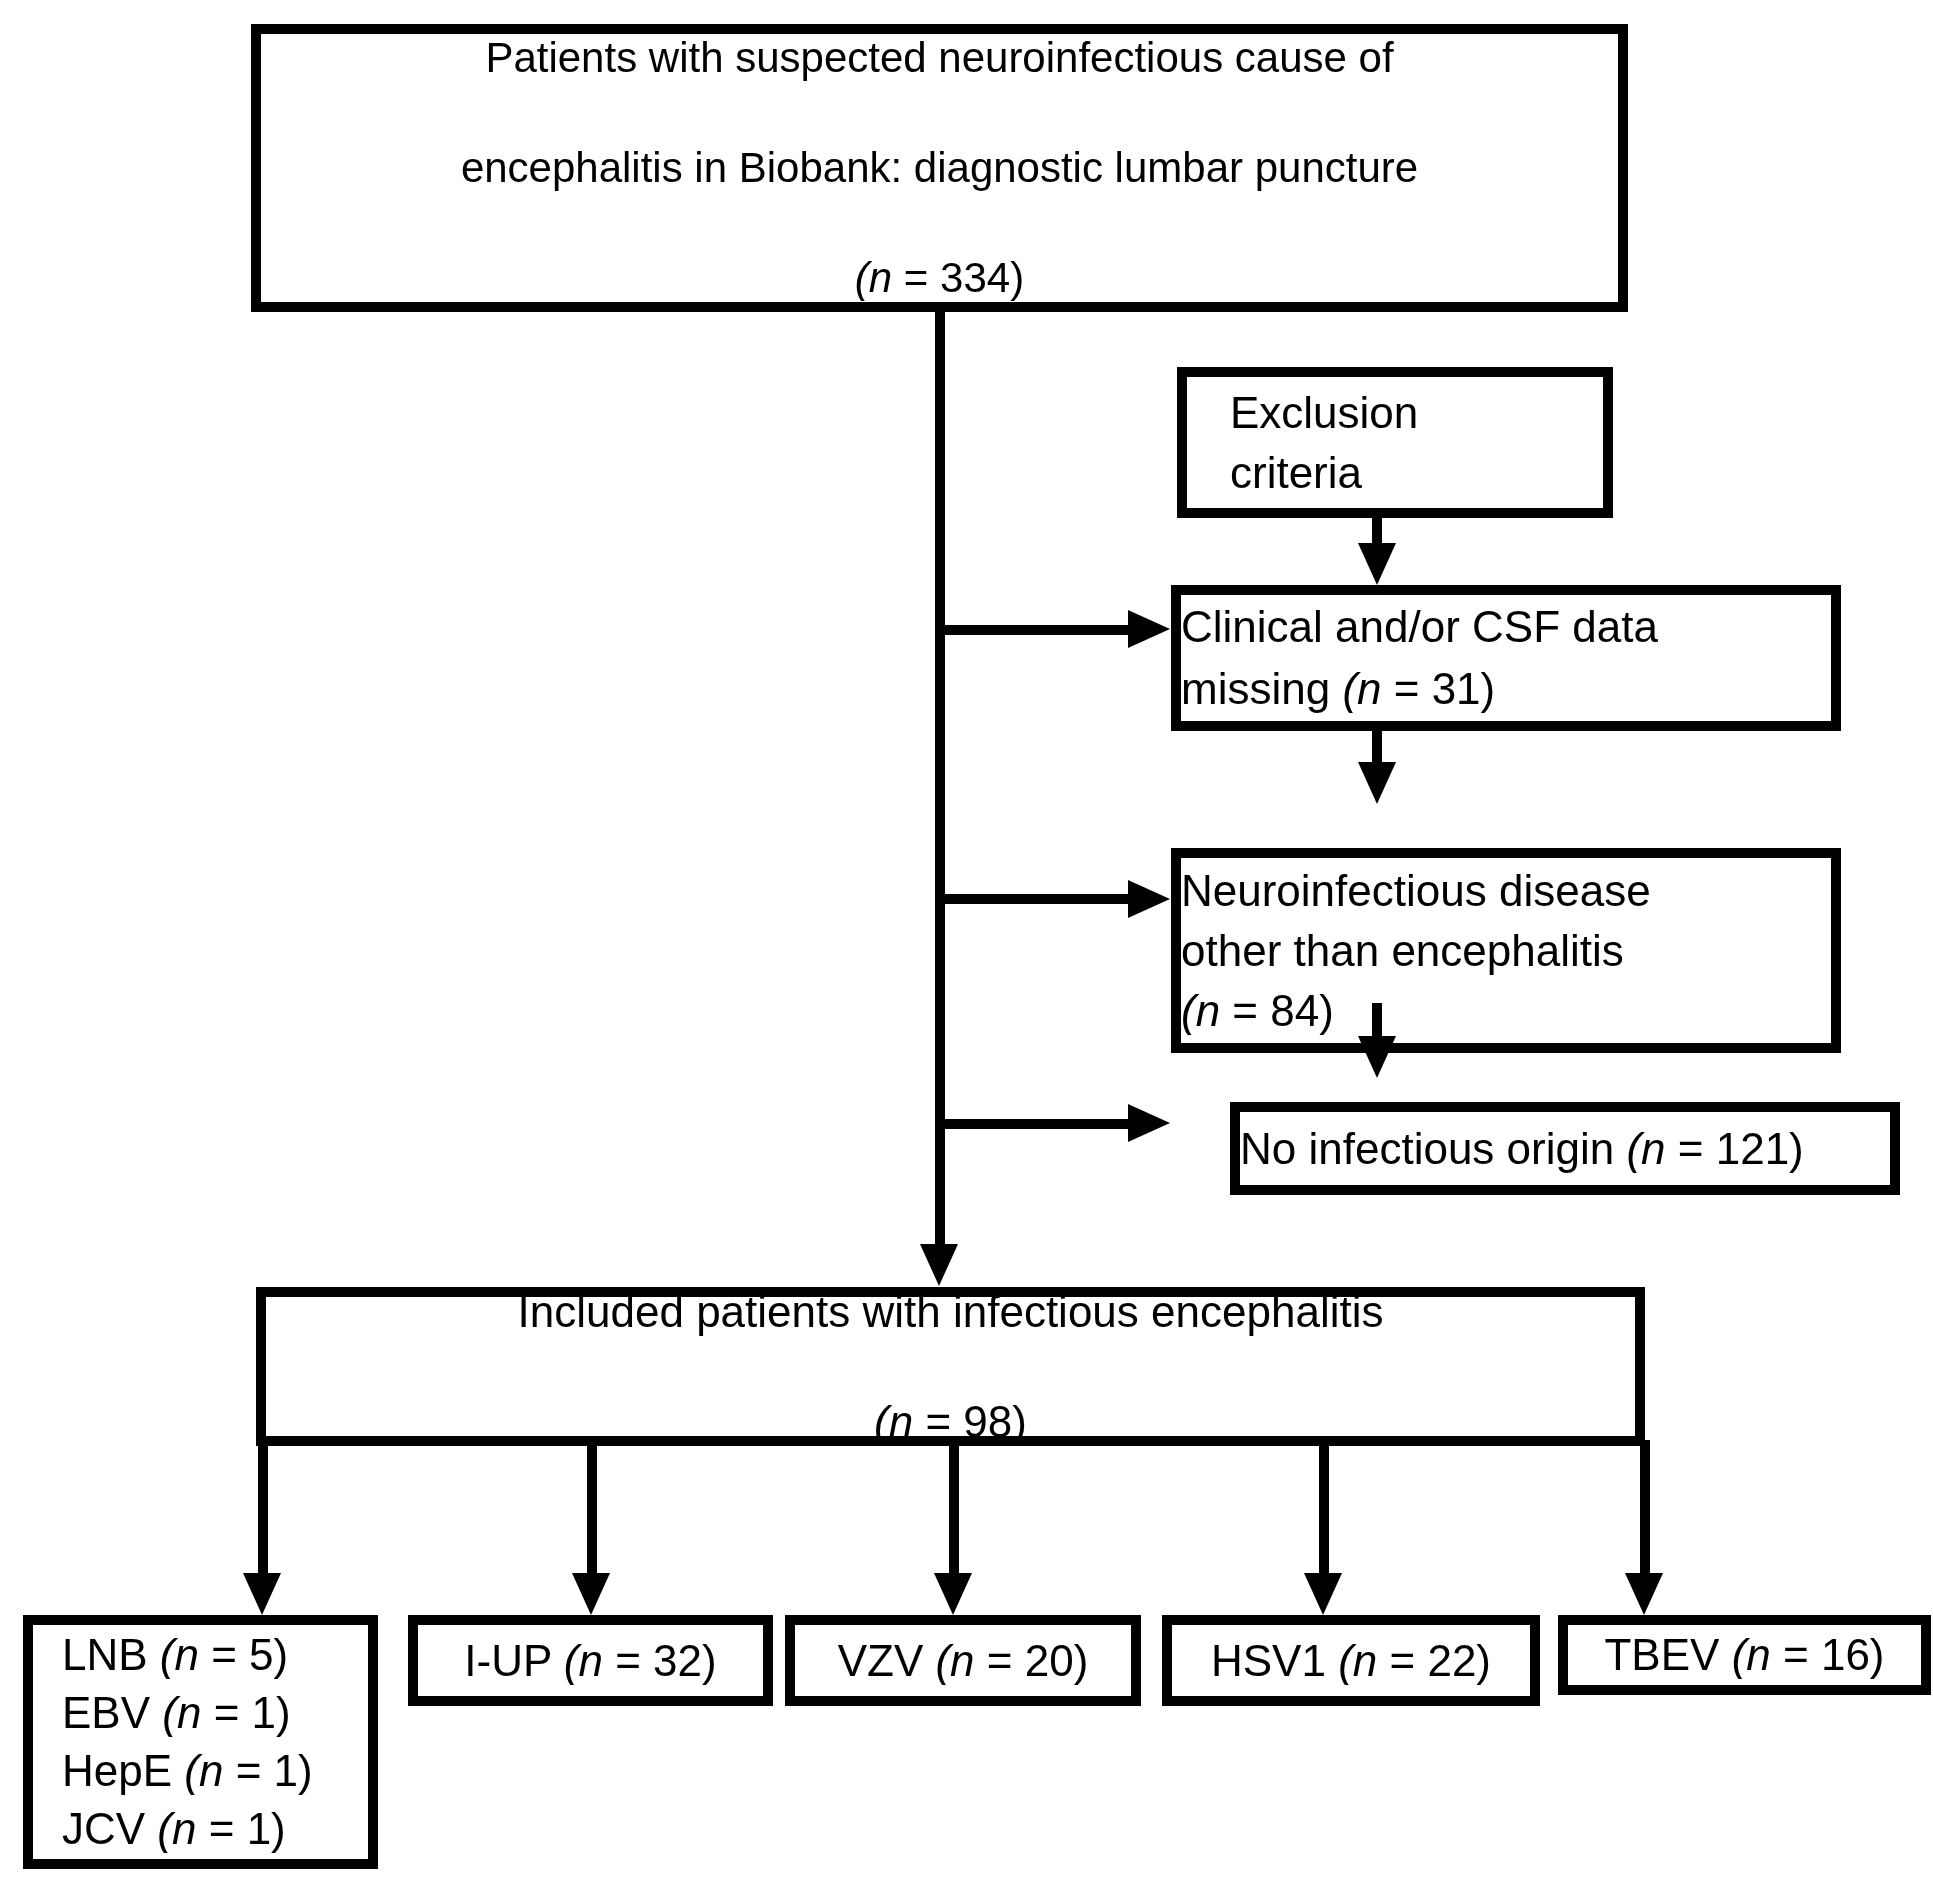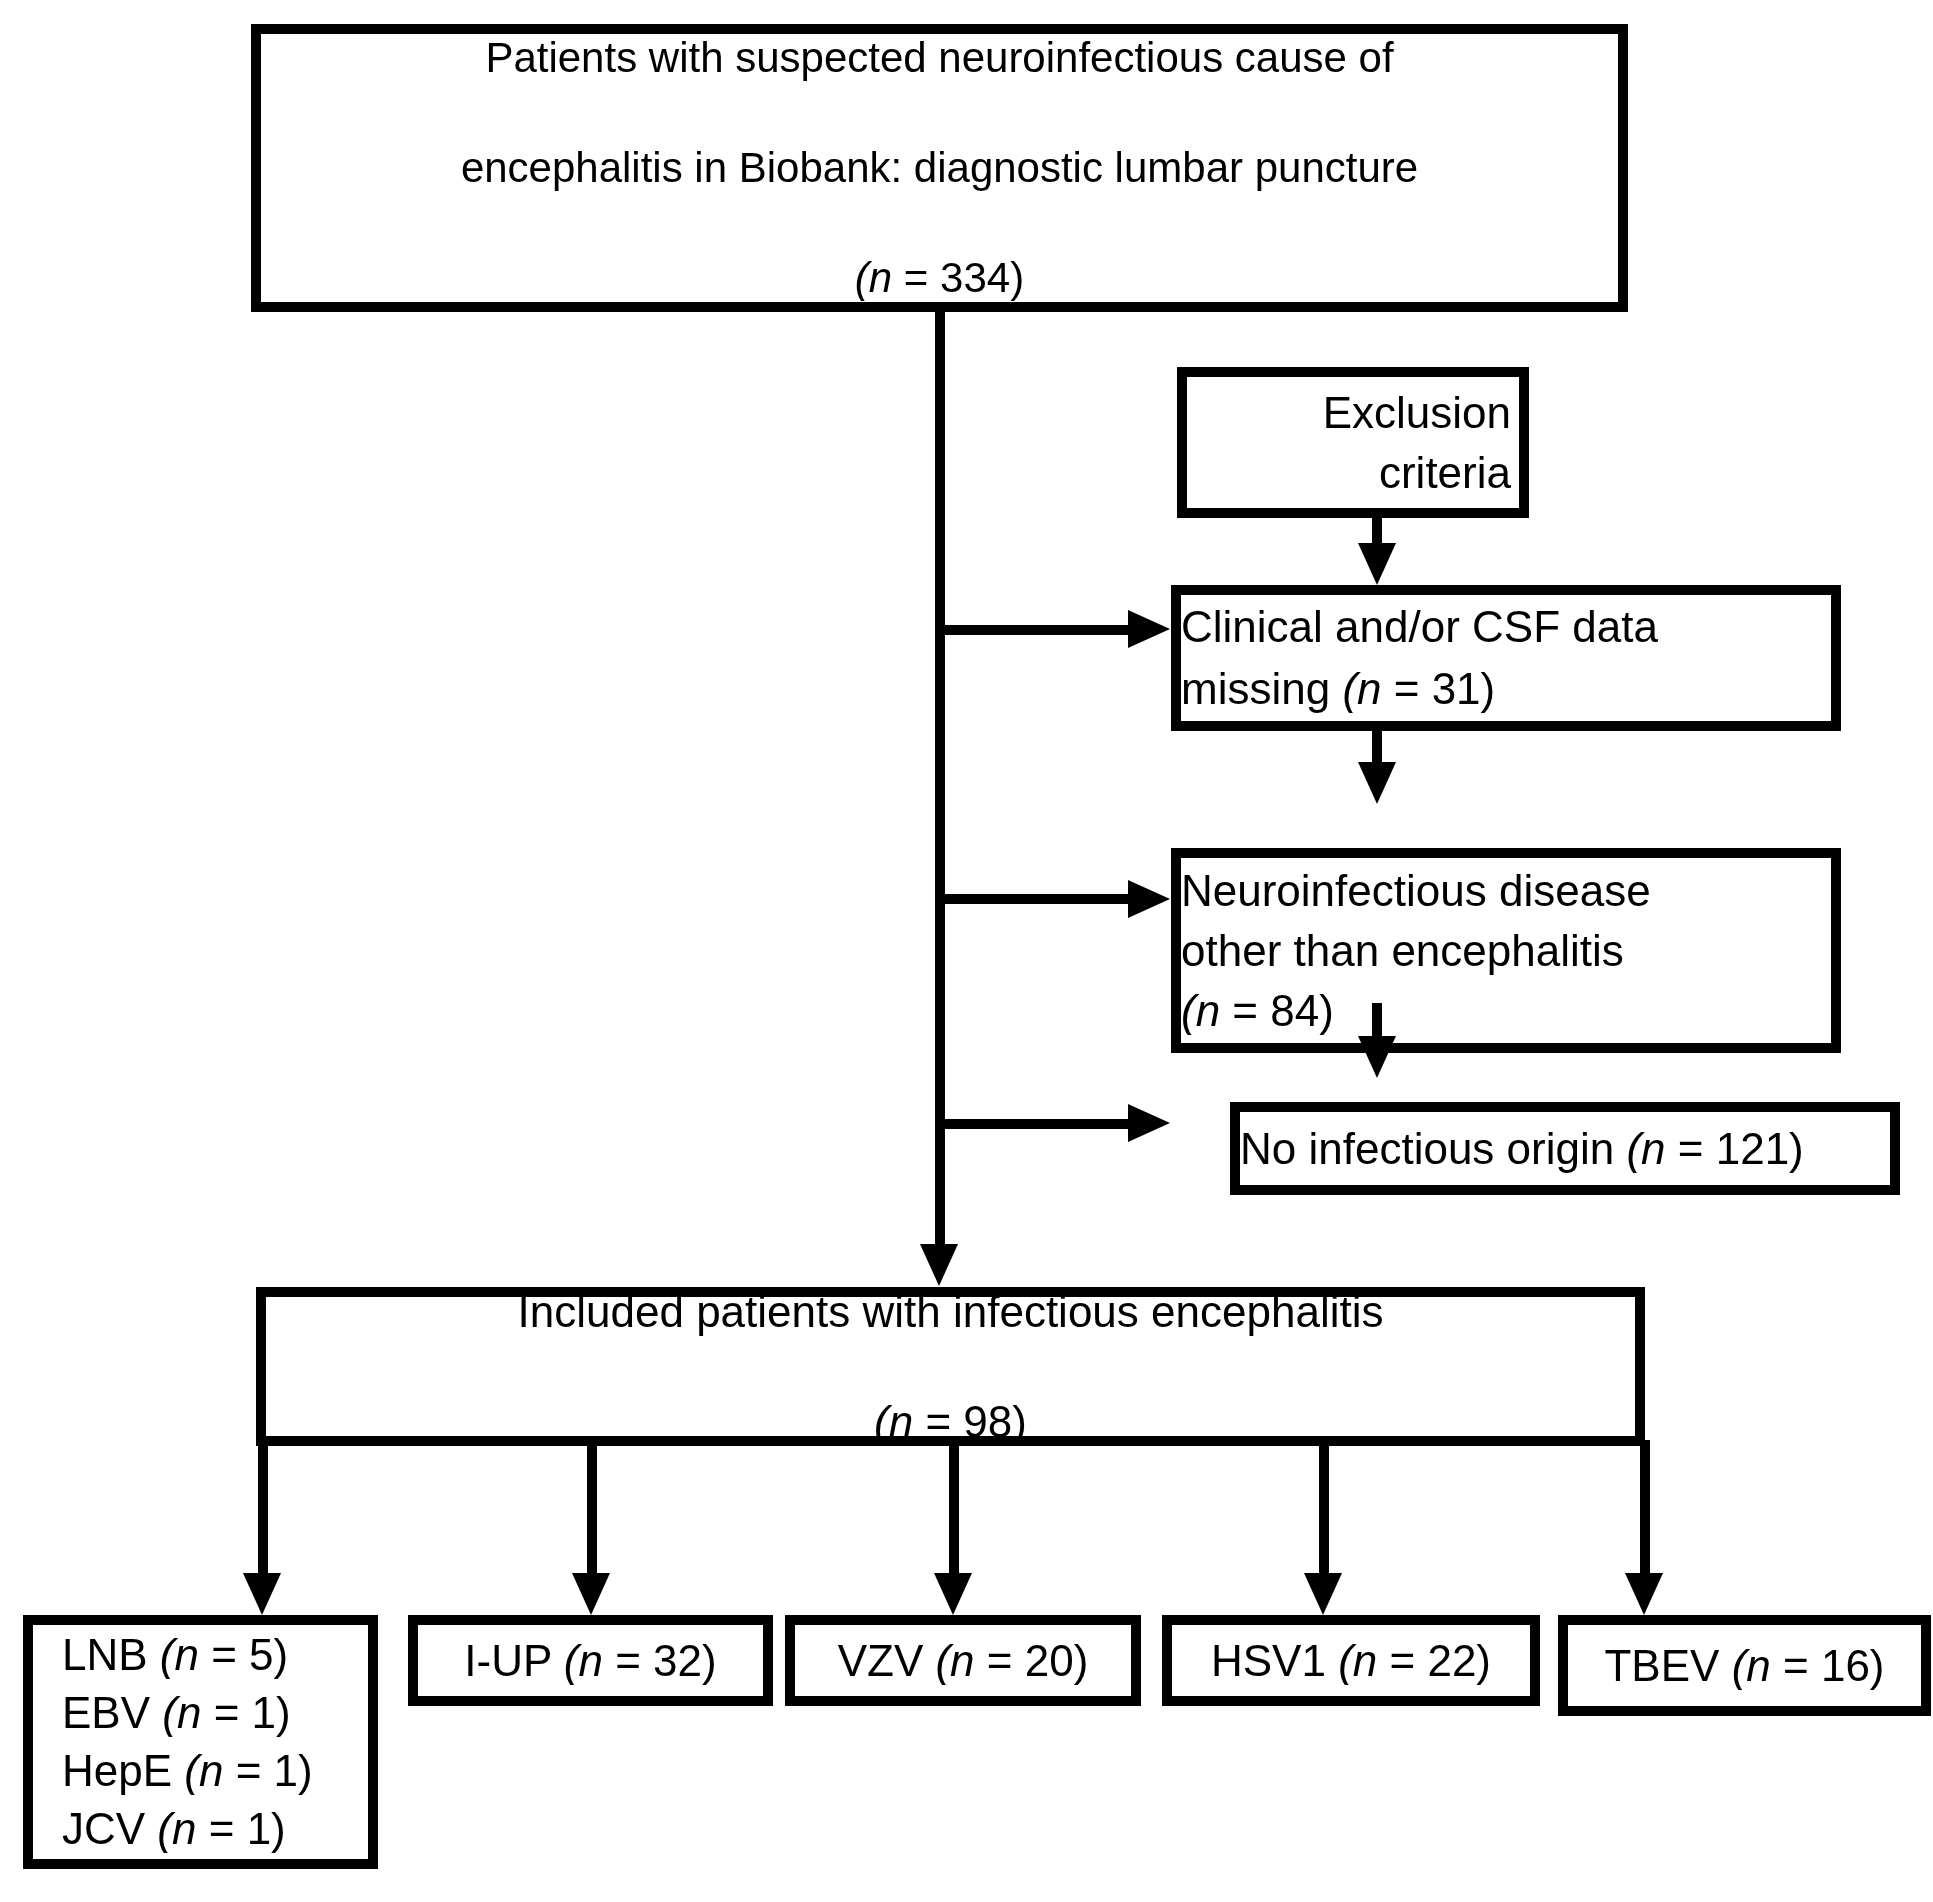--- a/index.html
+++ b/index.html
@@ -48,35 +48,35 @@
     width: 0; height: 0;
     border-top: 19.4px solid transparent;
     border-bottom: 19.4px solid transparent;
     border-left: 42px solid #000000;
   }
   #top-box {
     left: 251px; top: 24px; width: 1377px; height: 288px;
     font-size: 42px; line-height: 66px;
   }
   #exclusion-label-box {
-    left: 1177px; top: 367px; width: 352px; height: 151px;
-    padding-left: 16px; line-height: 60px; align-items: flex-end;
+    left: 1177px; top: 367px; width: 436px; height: 151px;
+    padding-left: 43px; line-height: 60px;
   }
   #excl-box-1 { left: 1171px; top: 585px; width: 670px; height: 146px; }
   #excl-box-2 { left: 1171px; top: 848px; width: 670px; height: 205px; line-height: 60px; }
   #excl-box-3 { left: 1230px; top: 1078px; width: 670px; height: 93px; margin-top: 24px; }
   #included-box {
     left: 256px; top: 1287px; width: 1389px; height: 159px;
     line-height: 66px;
   }
   #outcome-lnb  { left: 23px;   top: 1615px; width: 355px; height: 254px; padding-left: 29px; line-height: 58px; }
   #outcome-iup  { left: 408px;  top: 1615px; width: 365px; height: 91px; }
   #outcome-vzv  { left: 785px;  top: 1615px; width: 356px; height: 91px; }
   #outcome-hsv1 { left: 1162px; top: 1615px; width: 378px; height: 91px; }
-  #outcome-tbev { left: 1558px; top: 1615px; width: 373px; height: 101px; }
+  #outcome-tbev { left: 1558px; top: 1615px; width: 373px; height: 80px; }
 </style>
 </head>
 <body>
 
 <div id="canvas">
 
   <div class="fbox center" id="top-box">
       <div class="line"><span>Patients with suspected neuroinfectious cause of</span></div>
       <div class="line"><span>encephalitis in Biobank: diagnostic lumbar puncture</span></div>
       <div class="line"><span class="i">(n</span><span> = 334)</span></div>

